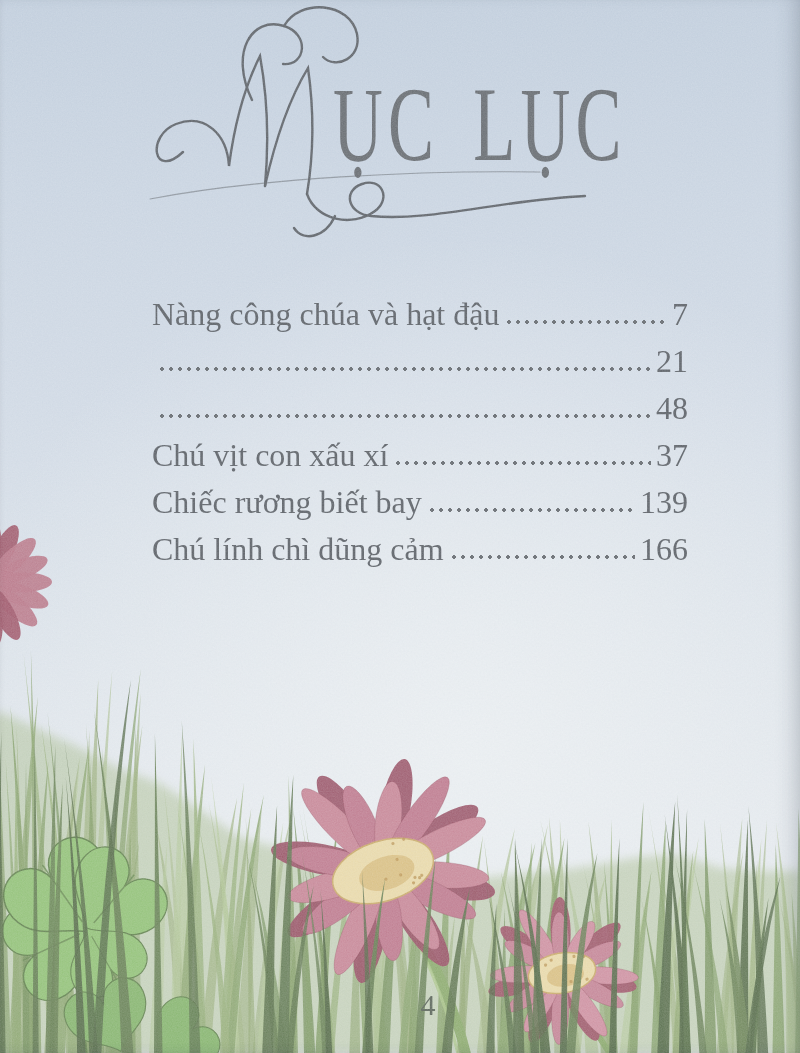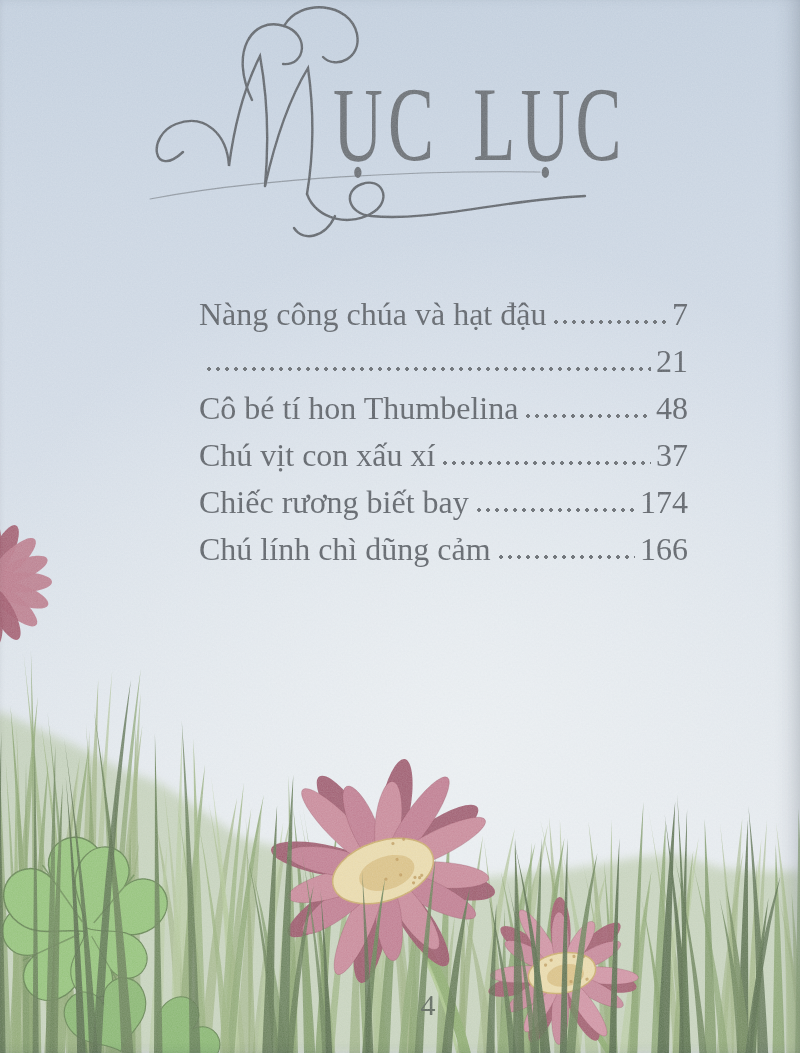--- a/index.html
+++ b/index.html
@@ -15,21 +15,21 @@
     box-shadow:inset -16px 0 20px -12px rgba(70,80,95,.28), inset 0 -8px 14px -9px rgba(70,80,95,.12), inset 3px 0 10px -7px rgba(70,80,95,.18);
   }
   .title-wrap{position:absolute;top:0;left:0;width:720px;height:260px;z-index:2;}
   .flourish{position:absolute;top:0;left:0;}
   .title-text{
     position:absolute;top:72px;left:333px;font-size:106px;line-height:1;
     letter-spacing:8px;word-spacing:18px;color:#53575c;opacity:.94;
     transform:scaleX(.65);transform-origin:left top;white-space:nowrap;
   }
   .toc{position:absolute;top:296px;left:152px;width:536px;z-index:2;}
-  .toc-row{display:flex;align-items:baseline;height:47px;font-size:32px;color:#4c5157;margin-left:47px;}
+  .toc-row{display:flex;align-items:baseline;height:47px;font-size:32px;color:#4c5157;}
   .toc-title{white-space:nowrap;}
   .leader{
     flex:1 1 auto;min-width:18px;height:6px;margin:0 1px 0 8px;align-self:baseline;
     background-image:radial-gradient(circle at 2px 3px, #565b60 1.7px, rgba(0,0,0,0) 2.1px);
     background-size:9px 6px;background-repeat:repeat-x;background-position:left bottom;
   }
   .toc-page{white-space:nowrap;padding-left:4px;}
   .scene{position:absolute;left:0;top:493px;z-index:3;pointer-events:none;display:block;}
   .folio{
     position:absolute;left:404px;top:988px;width:48px;text-align:center;z-index:5;
@@ -61,33 +61,32 @@
     <div class="toc-row">
       <span class="toc-title">Nàng công chúa và hạt đậu</span>
       <span class="leader"></span>
       <span class="toc-page">7</span>
     </div>
     <div class="toc-row">
       <span class="leader"></span>
       <span class="toc-page">21</span>
     </div>
     <div class="toc-row">
-      <span class="toc-title">Cô bé tí hon Thumbelina</span>
       <span class="leader"></span>
       <span class="toc-page">48</span>
     </div>
     <div class="toc-row">
       <span class="toc-title">Chú vịt con xấu xí</span>
       <span class="leader"></span>
       <span class="toc-page">37</span>
     </div>
     <div class="toc-row">
       <span class="toc-title">Chiếc rương biết bay</span>
       <span class="leader"></span>
-      <span class="toc-page">174</span>
+      <span class="toc-page">139</span>
     </div>
     <div class="toc-row">
       <span class="toc-title">Chú lính chì dũng cảm</span>
       <span class="leader"></span>
       <span class="toc-page">166</span>
     </div>
   </main>
 
   <svg id="scene" class="scene" width="800" height="560" viewBox="0 0 800 560">
       <defs>

